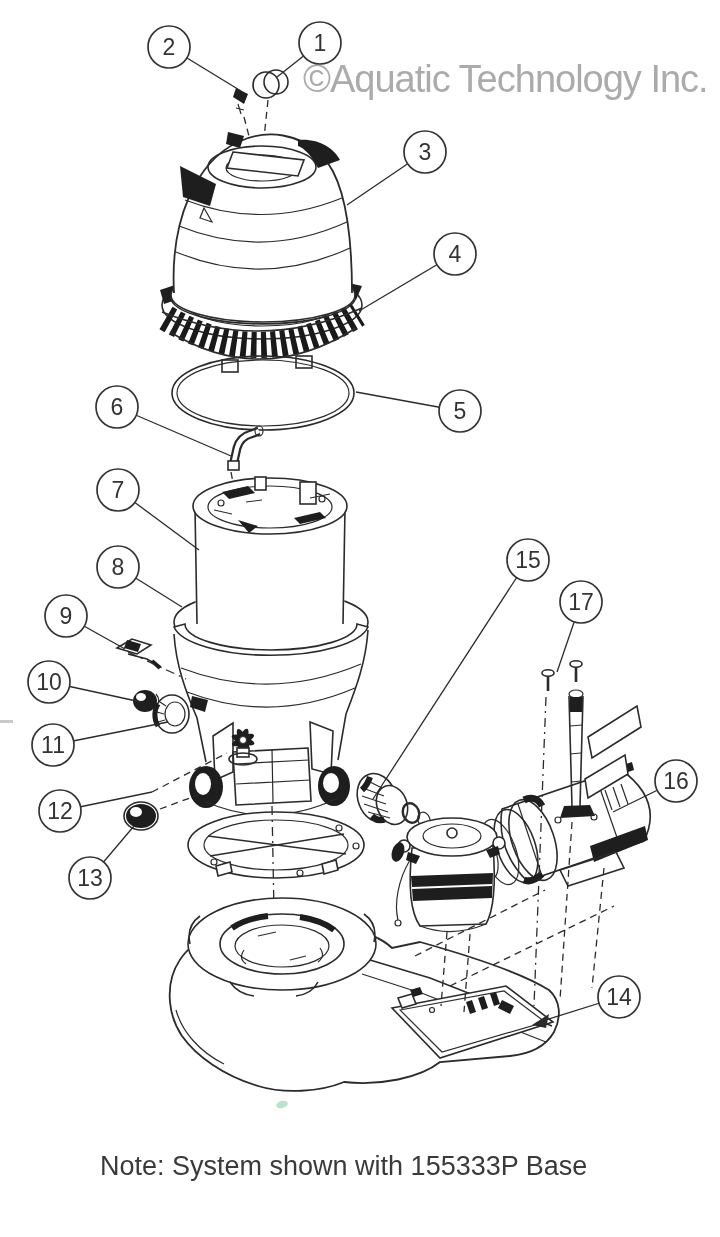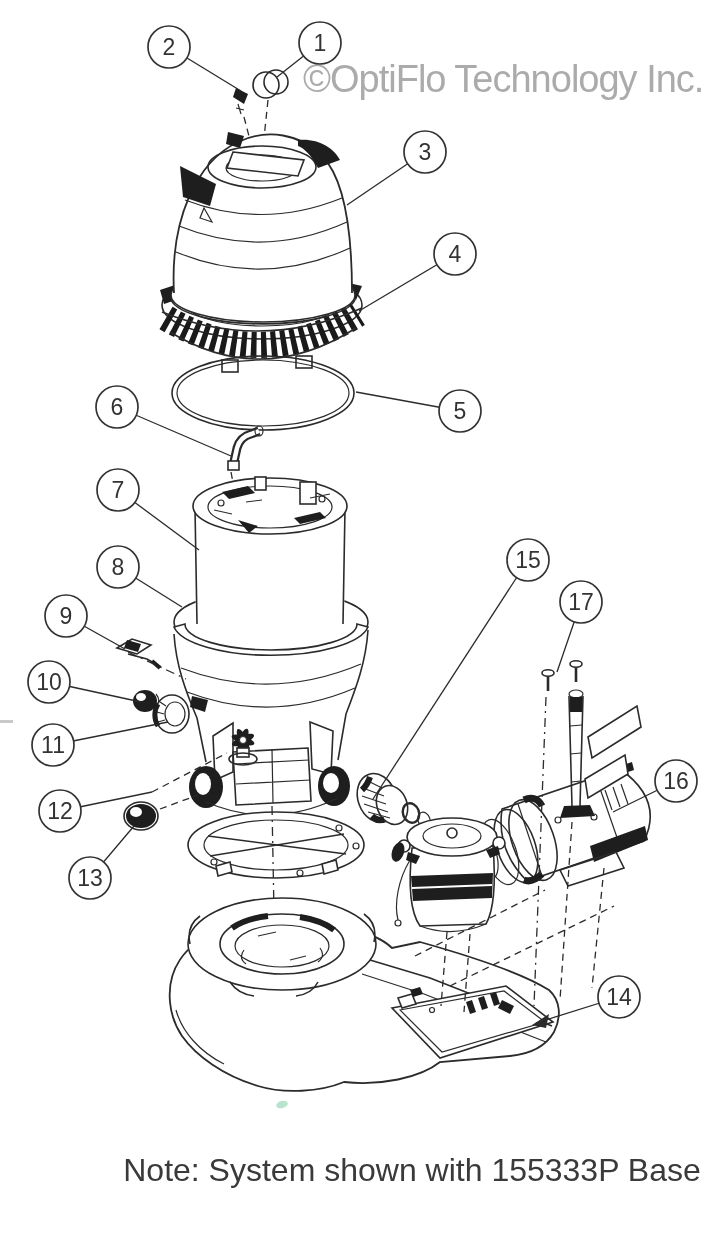--- a/index.html
+++ b/index.html
@@ -1,42 +1,42 @@
 <!DOCTYPE html>
 <html><head>
 <meta charset="utf-8">
 <style>
   html,body{margin:0;padding:0;background:#fff;}
   #page{position:relative;width:720px;height:1237px;background:#ffffff;overflow:hidden;
         font-family:"Liberation Sans",sans-serif;}
   #watermark{position:absolute;left:303px;top:58px;font-size:38px;font-weight:400;
              color:#ababab;letter-spacing:-1px;white-space:nowrap;}
-  #note{position:absolute;left:112px;top:1150px;width:600px;text-align:center;
-        color:#3a3a3a;font-size:32px;line-height:1.25;}
+  #note{position:absolute;left:100px;top:1150px;width:600px;text-align:left;
+        color:#3a3a3a;font-size:27px;line-height:1.25;}
   #green-smudge{position:absolute;left:276px;top:1101px;width:12px;height:7px;
         background:#a9dcc0;border-radius:50%;opacity:.8;transform:rotate(-15deg);}
   #edge-artifact{position:absolute;left:0;top:720px;width:13px;height:3px;background:#c9c9c9;}
   svg{position:absolute;left:0;top:0;}
   .ln{stroke:#2b2b2b;fill:none;stroke-width:1.6;}
   .ln2{stroke:#2b2b2b;fill:none;stroke-width:1.2;}
   .wfill{fill:#ffffff;stroke:#2b2b2b;stroke-width:1.6;}
   .dk{fill:#1e1e1e;stroke:none;}
   .callout circle{fill:#ffffff;stroke:#333;stroke-width:1.7;}
   .callout text{fill:#333;font-size:23px;font-family:"Liberation Sans",sans-serif;
                 text-anchor:middle;}
   .leader{stroke:#2b2b2b;stroke-width:1.3;fill:none;}
   .dash{stroke:#2b2b2b;stroke-width:1.3;fill:none;stroke-dasharray:7 5;}
   .dashdot{stroke:#2b2b2b;stroke-width:1.3;fill:none;stroke-dasharray:9 5 2 5;}
 </style>
 </head>
 <body>
 
 <div id="page">
 
-  <div id="watermark">©OptiFlo Technology Inc.</div>
+  <div id="watermark">©Aquatic Technology Inc.</div>
 
   <svg width="720" height="1237" viewBox="0 0 720 1237">
 
     <g>
       <circle class="ln" cx="266" cy="85" r="13"></circle>
       <circle class="ln" cx="276" cy="82" r="12"></circle>
       <path class="dash" d="M268,100 L264,138"></path>
     </g>
     <g>
       <path class="dk" d="M236,88 L248,94 L244,104 L233,97 Z"></path>

